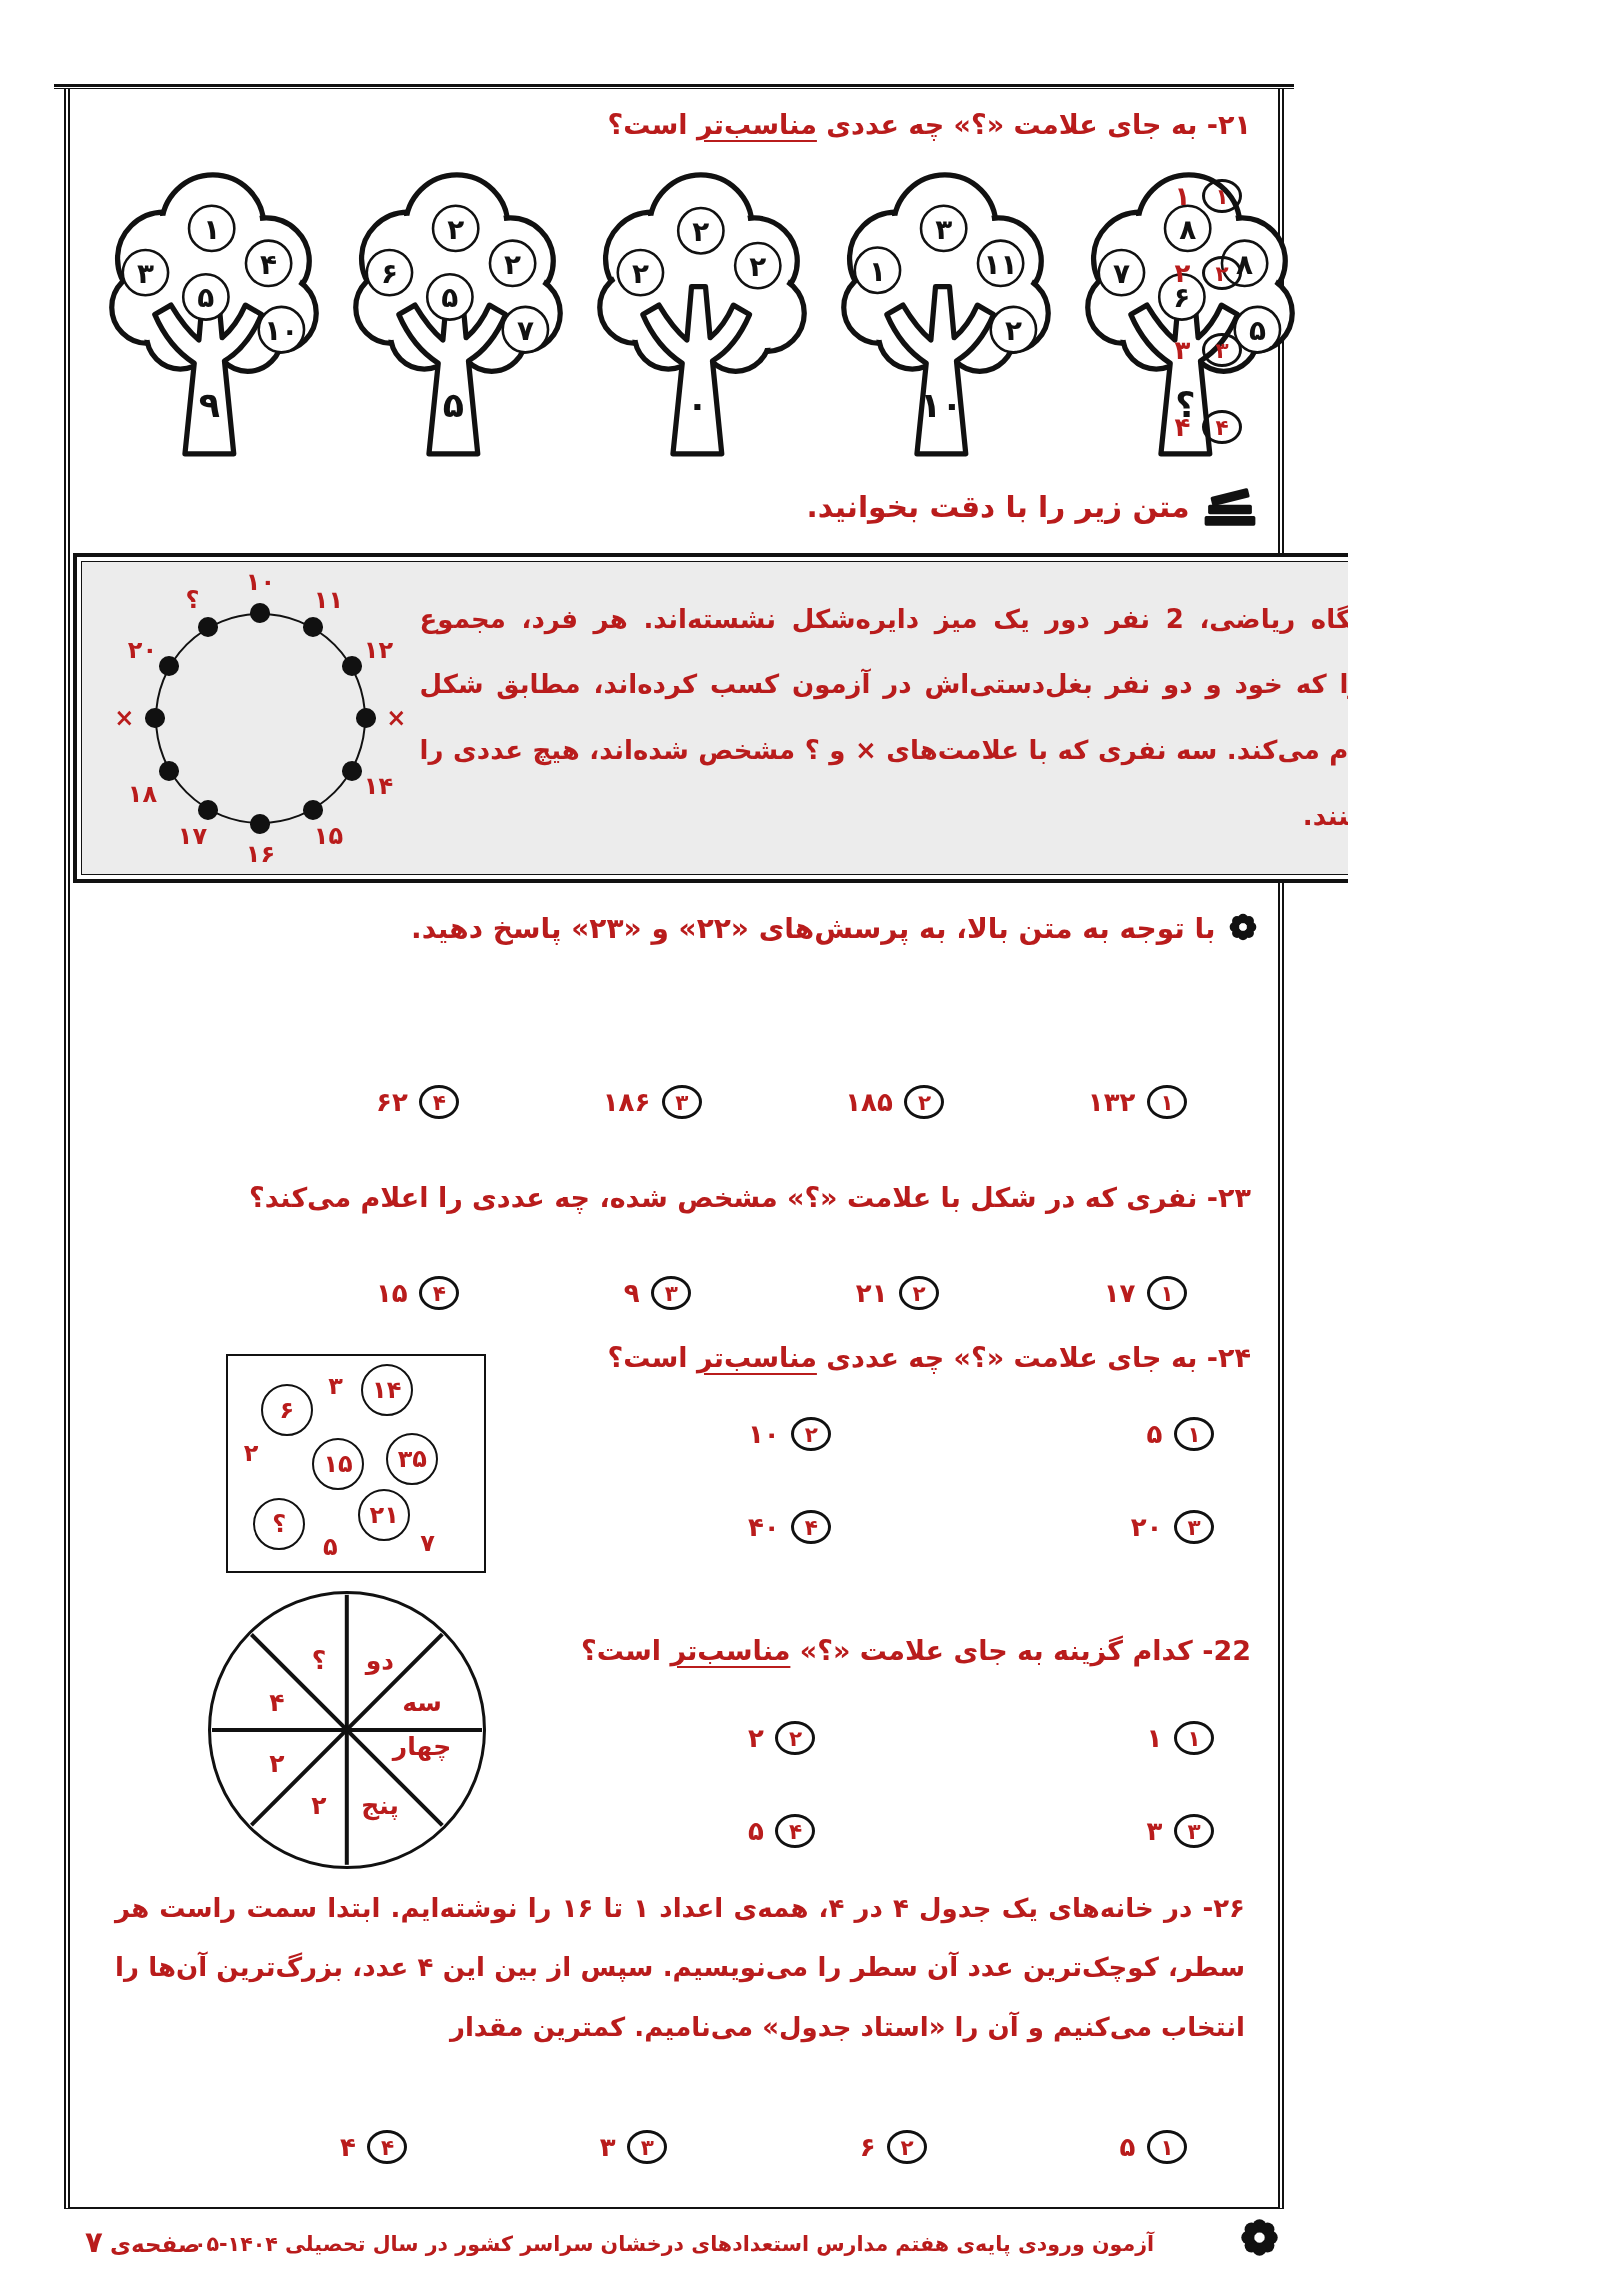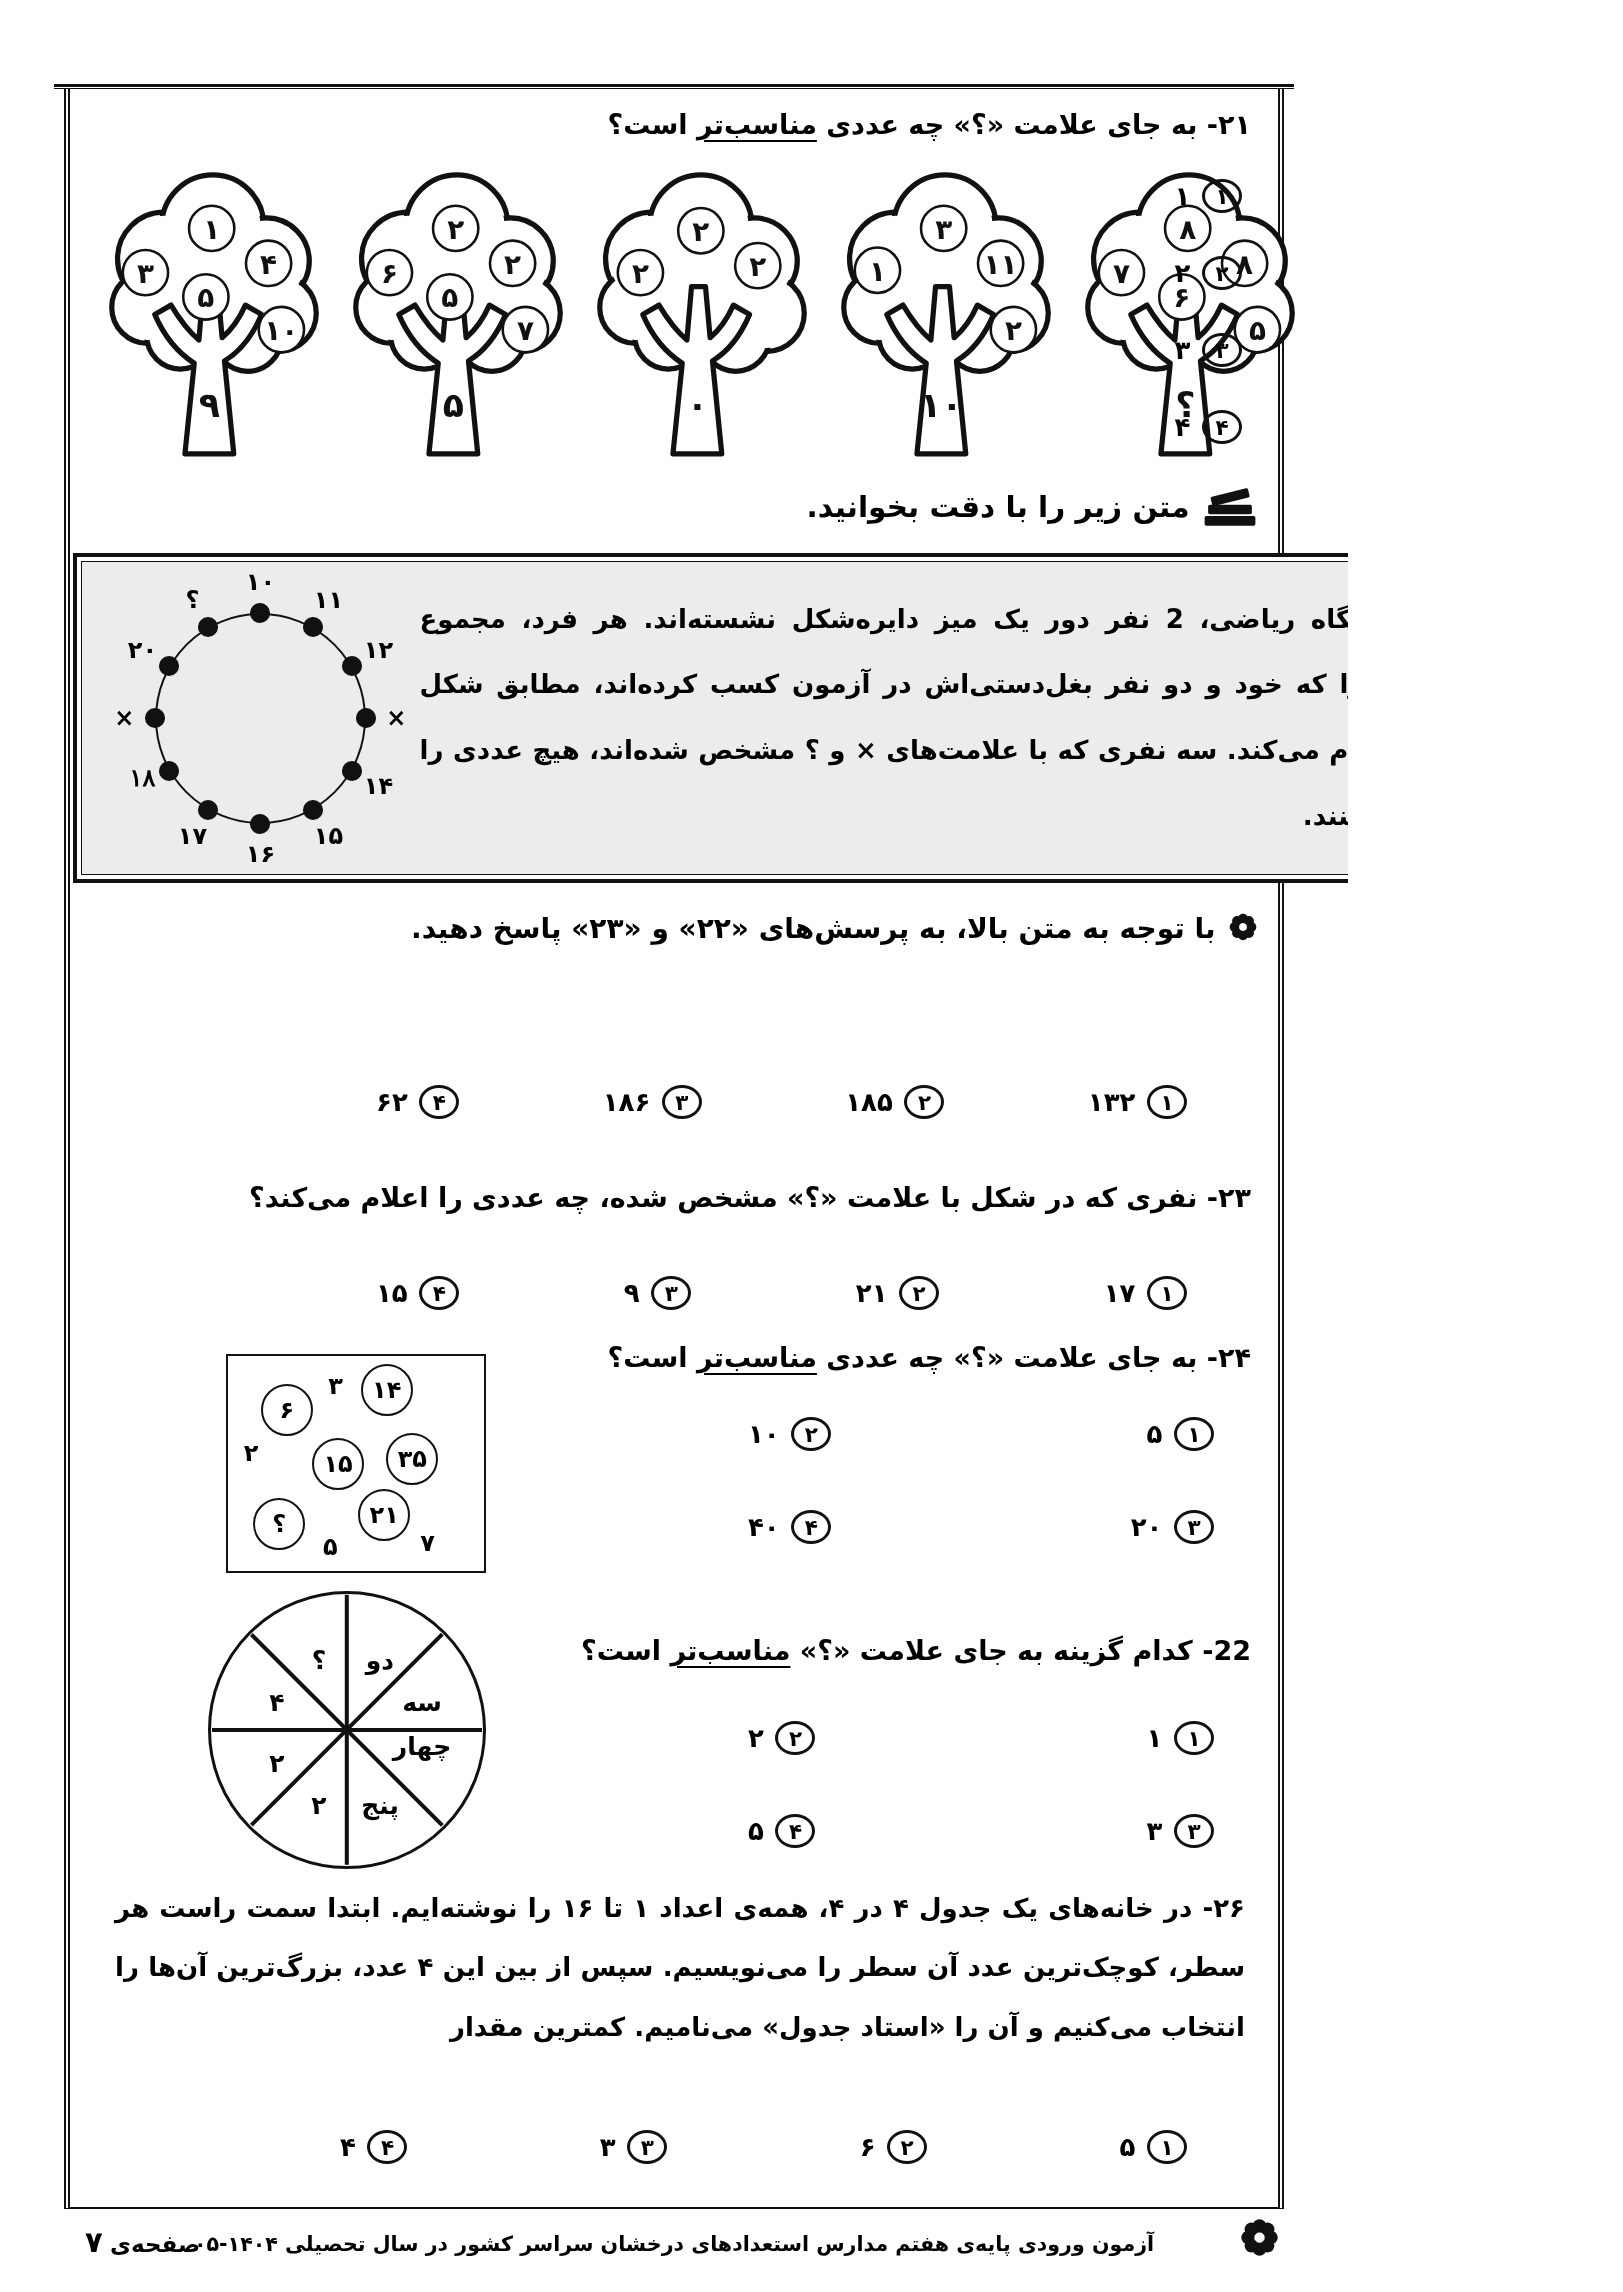--- a/index.html
+++ b/index.html
@@ -1,19 +1,19 @@
 <!DOCTYPE html>
 <html lang="fa" style="font-size:14.3px"><head>
 <meta charset="utf-8">
 <style>
   * { margin:0; padding:0; box-sizing:border-box; }
   html,body { background:#fff; }
   .sheet {
     position:relative; width:1348px; height:2293px; background:#fff;
-    font-family:"DejaVu Sans", sans-serif; color:#000000; direction:rtl; overflow:hidden;
+    font-family:"DejaVu Sans", sans-serif; color:#b91c1c; direction:rtl; overflow:hidden;
   }
   .abs { position:absolute; }
 
   
   .topline { position:absolute; left:54px; right:54px; top:84px; height:4.5px;
              border-top:3.6px solid #111; border-bottom:1.8px solid #111; }
   .frame { position:absolute; left:64px; right:64px; top:89px; height:2120px;
            border-left:6.3px double #111; border-right:6.3px double #111; border-bottom:2.7px solid #111; }
 
   
@@ -320,21 +320,21 @@
         <div class="dot" style="left:51px;  top:90px;"></div>
         <div class="dot" style="left:90px; top:51px;"></div>
         <span class="clabel" style="left:152px; top:16px;">۱۰</span>
         <span class="clabel" style="left:220px; top:34px;">۱۱</span>
         <span class="clabel" style="left:270px; top:84px;">۱۲</span>
         <span class="clabel" style="left:288px; top:152px;">×</span>
         <span class="clabel" style="left:270px; top:220px;">۱۴</span>
         <span class="clabel" style="left:220px; top:270px;">۱۵</span>
         <span class="clabel" style="left:152px; top:288px;">۱۶</span>
         <span class="clabel" style="left:84px;  top:270px;">۱۷</span>
-        <span class="clabel" style="left:34px;  top:212px;font-family:Liberation Serif, serif;">۱۸</span>
+        <span class="clabel" style="left:34px;  top:228px;">۱۸</span>
         <span class="clabel" style="left:16px;  top:152px;">×</span>
         <span class="clabel" style="left:34px;  top:84px;">۲۰</span>
         <span class="clabel" style="left:84px;  top:34px;">؟</span>
       </div>
     </div>
   </div>
 
   <div class="abs hrow" style="top:912px; right:90px;">
     <span class="icon">
       <svg width="30" height="30" viewBox="0 0 36 36">

